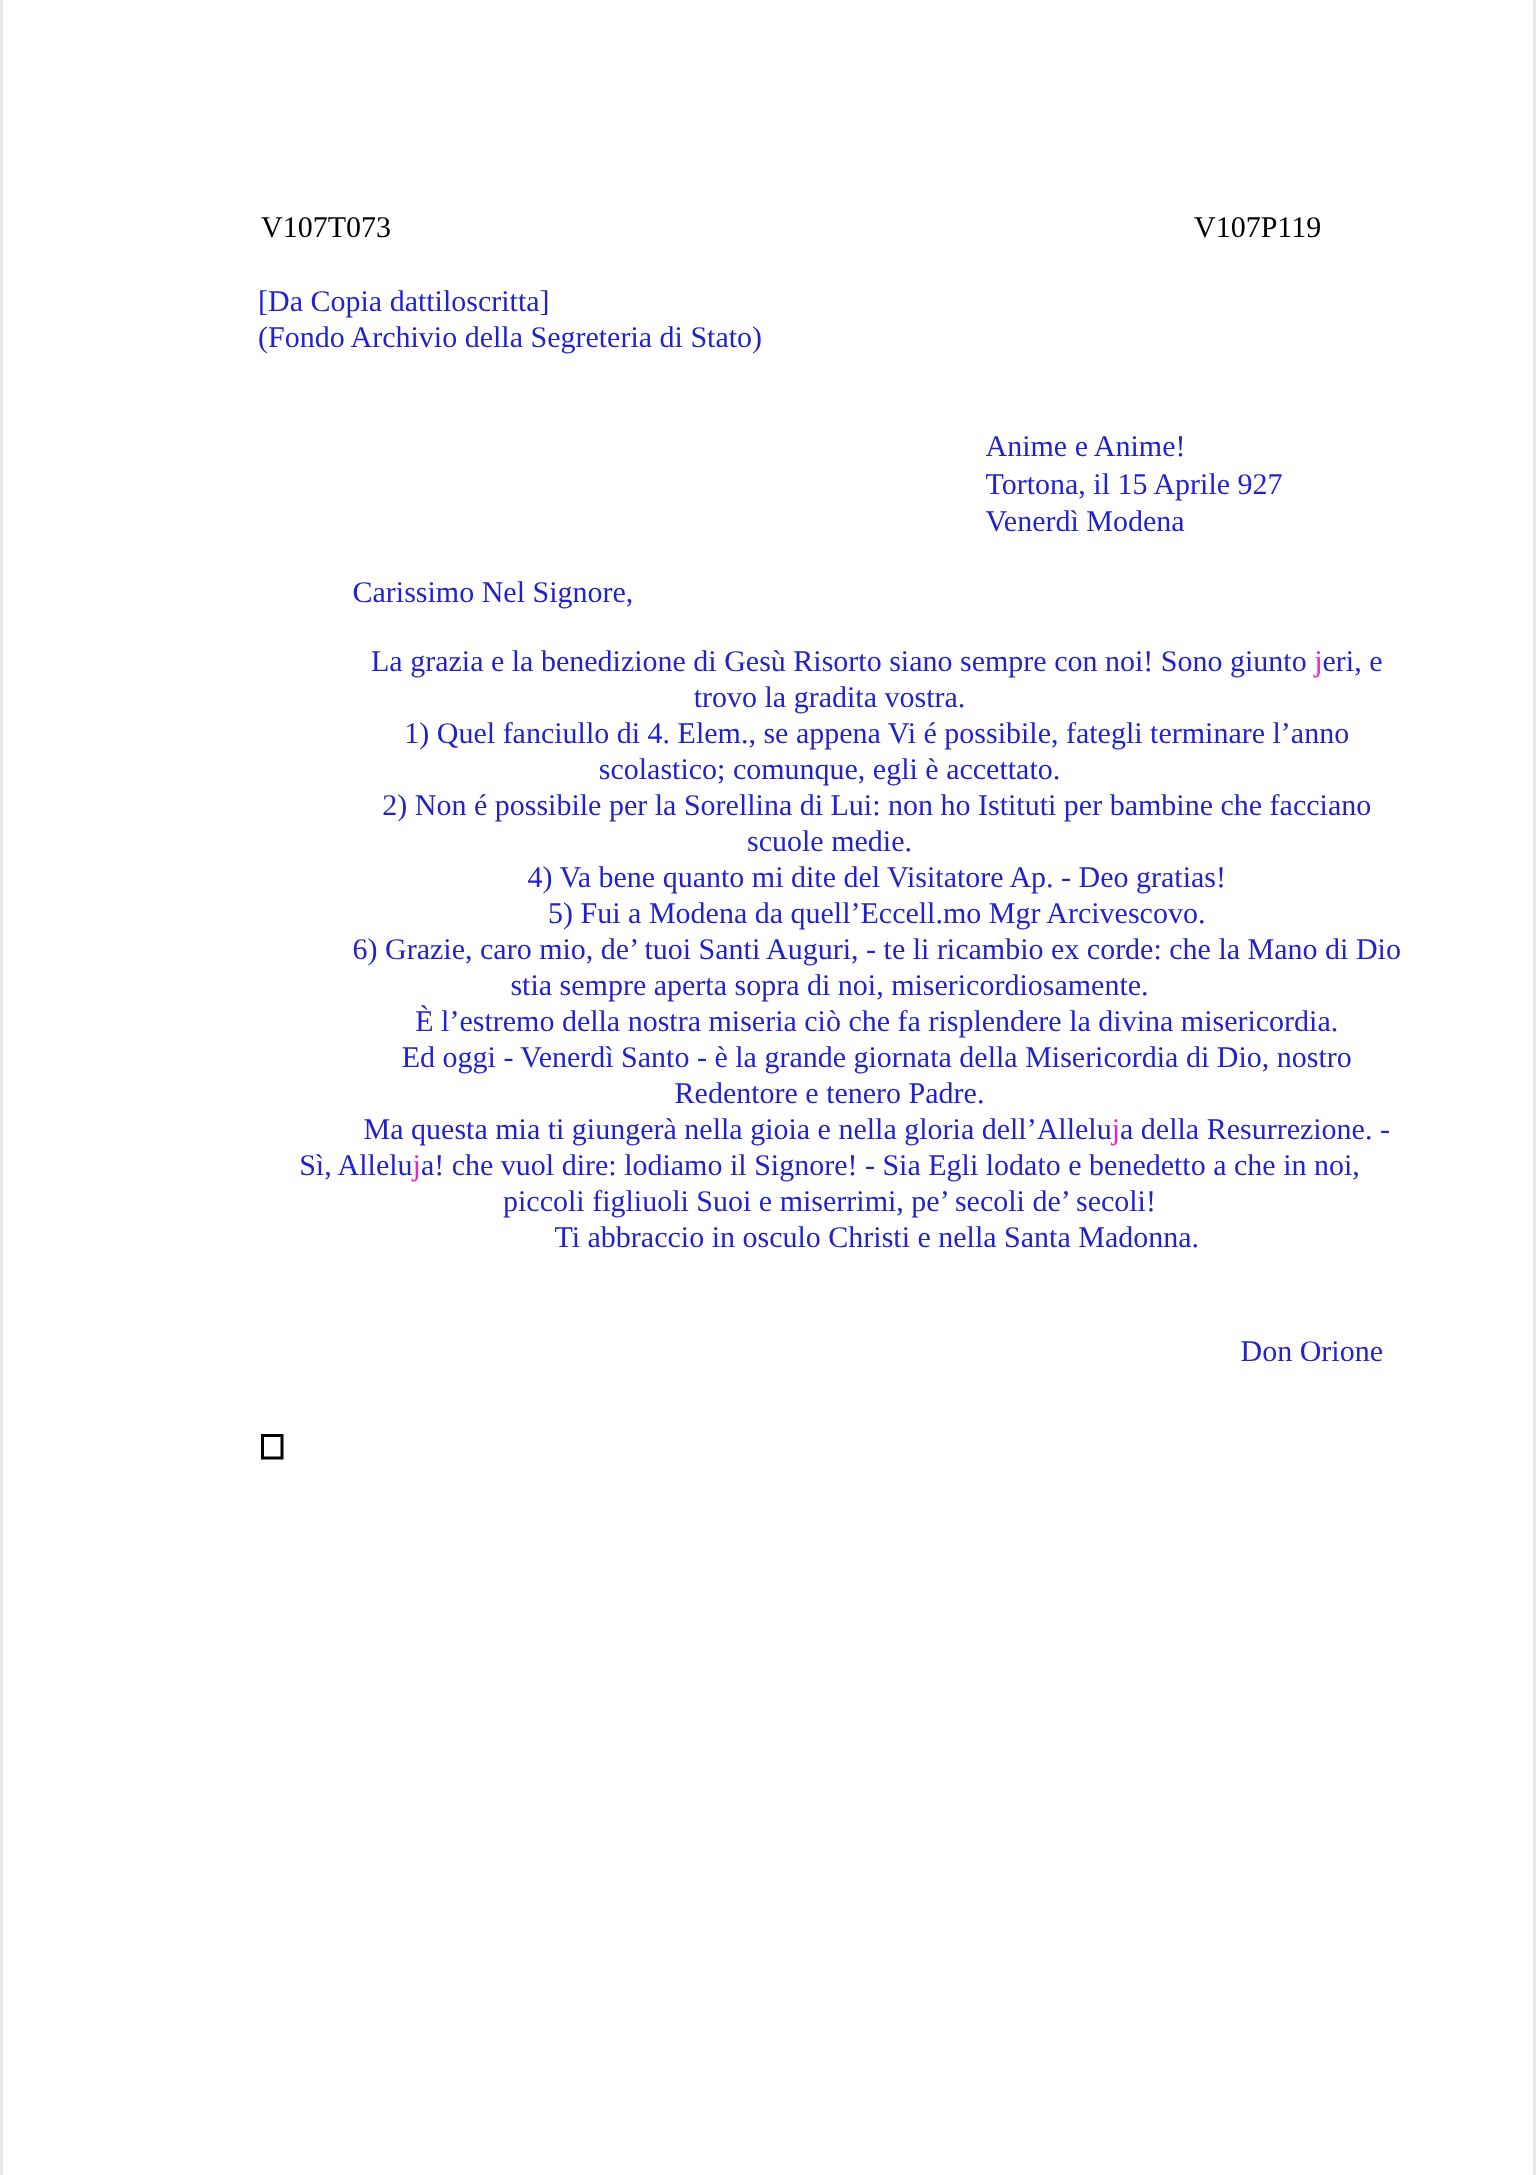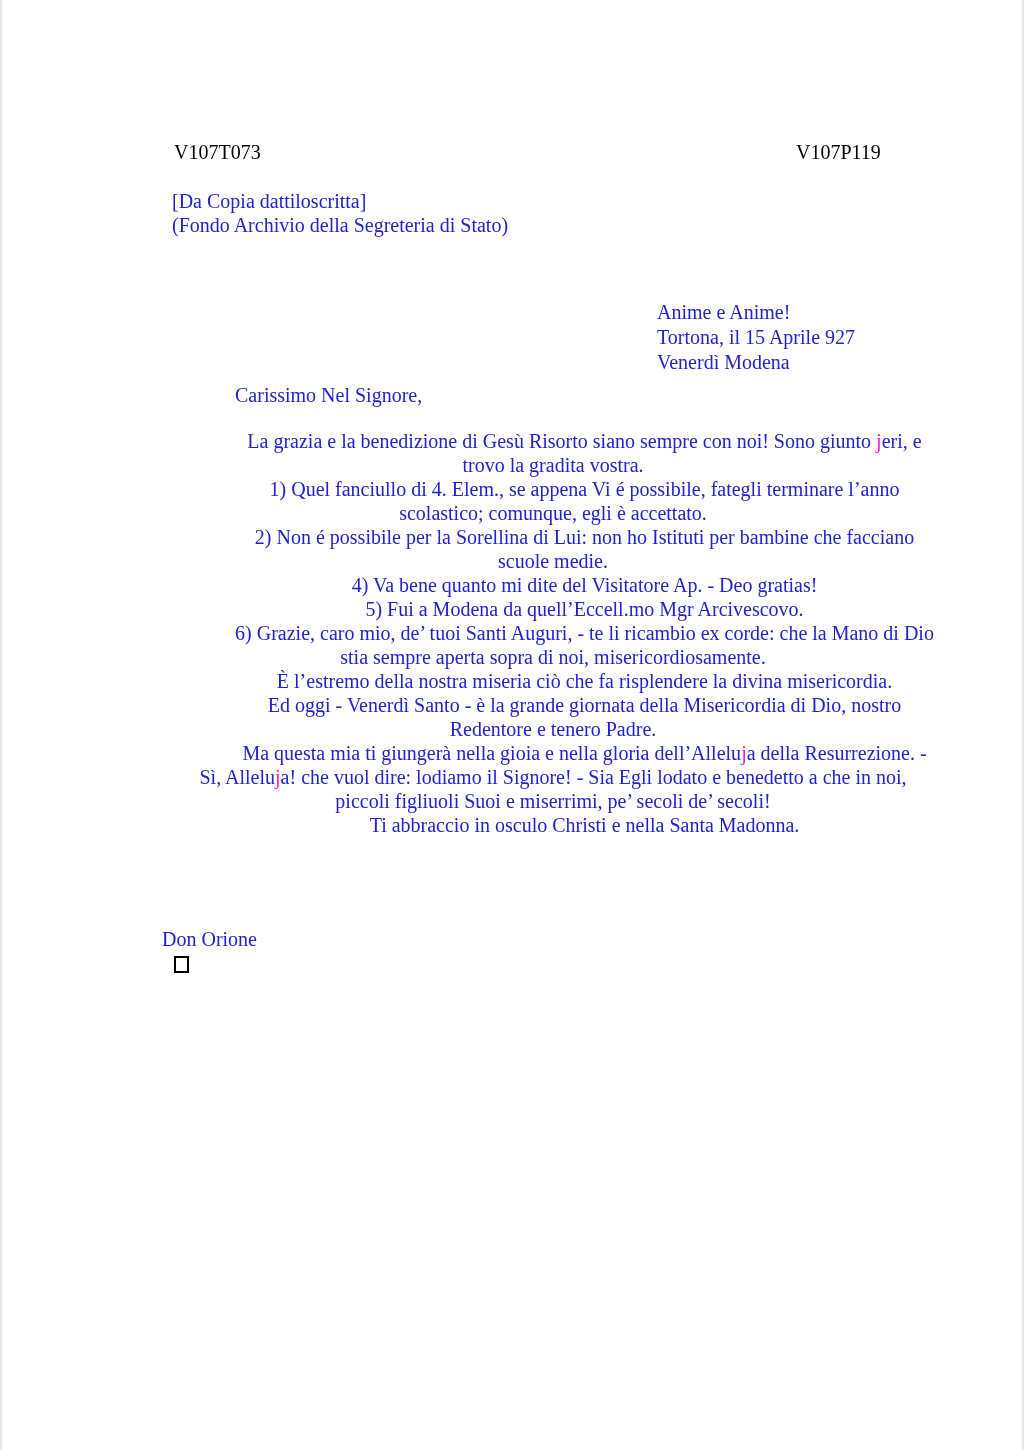--- a/index.html
+++ b/index.html
@@ -25,21 +25,21 @@
   .provenance {
     position: absolute;
     left: 170px;
     top: 189px;
     line-height: 24px;
     white-space: nowrap;
   }
   .dateline {
     position: absolute;
     left: 655px;
-    top: 300px;
+    top: 286px;
     line-height: 25px;
     white-space: nowrap;
   }
   .salutation {
     position: absolute;
     left: 233px;
     top: 384px;
     white-space: nowrap;
   }
   .letter-body {
@@ -48,23 +48,23 @@
     top: 429px;
     width: 762px;
     line-height: 24px;
     text-align: center;
   }
   .para { margin: 0; text-indent: 63px; }
   .mag { color: var(--magenta, #ee1fc5); }
   .signature {
     position: absolute;
     left: 160px;
-    top: 928px;
+    top: 890px;
     width: 760px;
-    text-align: left;
+    text-align: right;
   }
   .end-square {
     position: absolute;
     left: 172px;
     top: 956px;
     width: 11px;
     height: 13px;
     border: 2px solid var(--black, #000000);
     background: var(--paper, #ffffff);
   }

